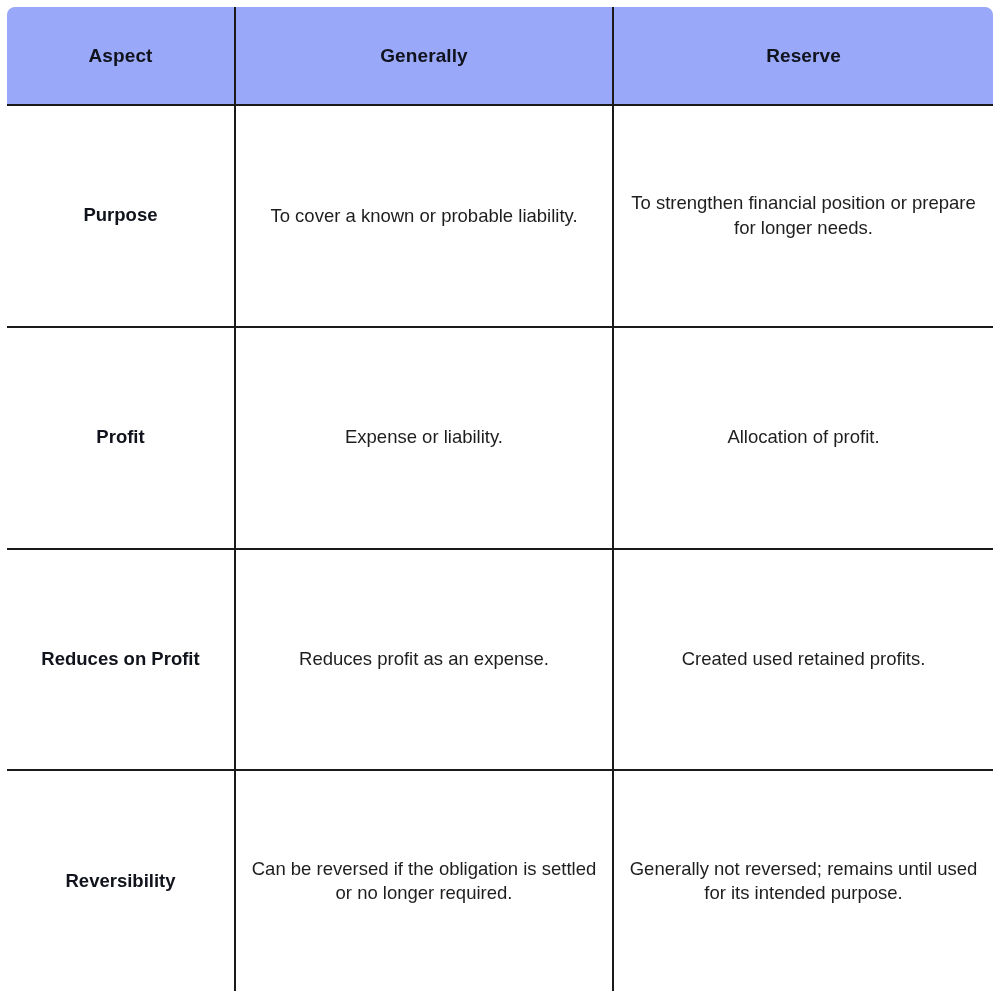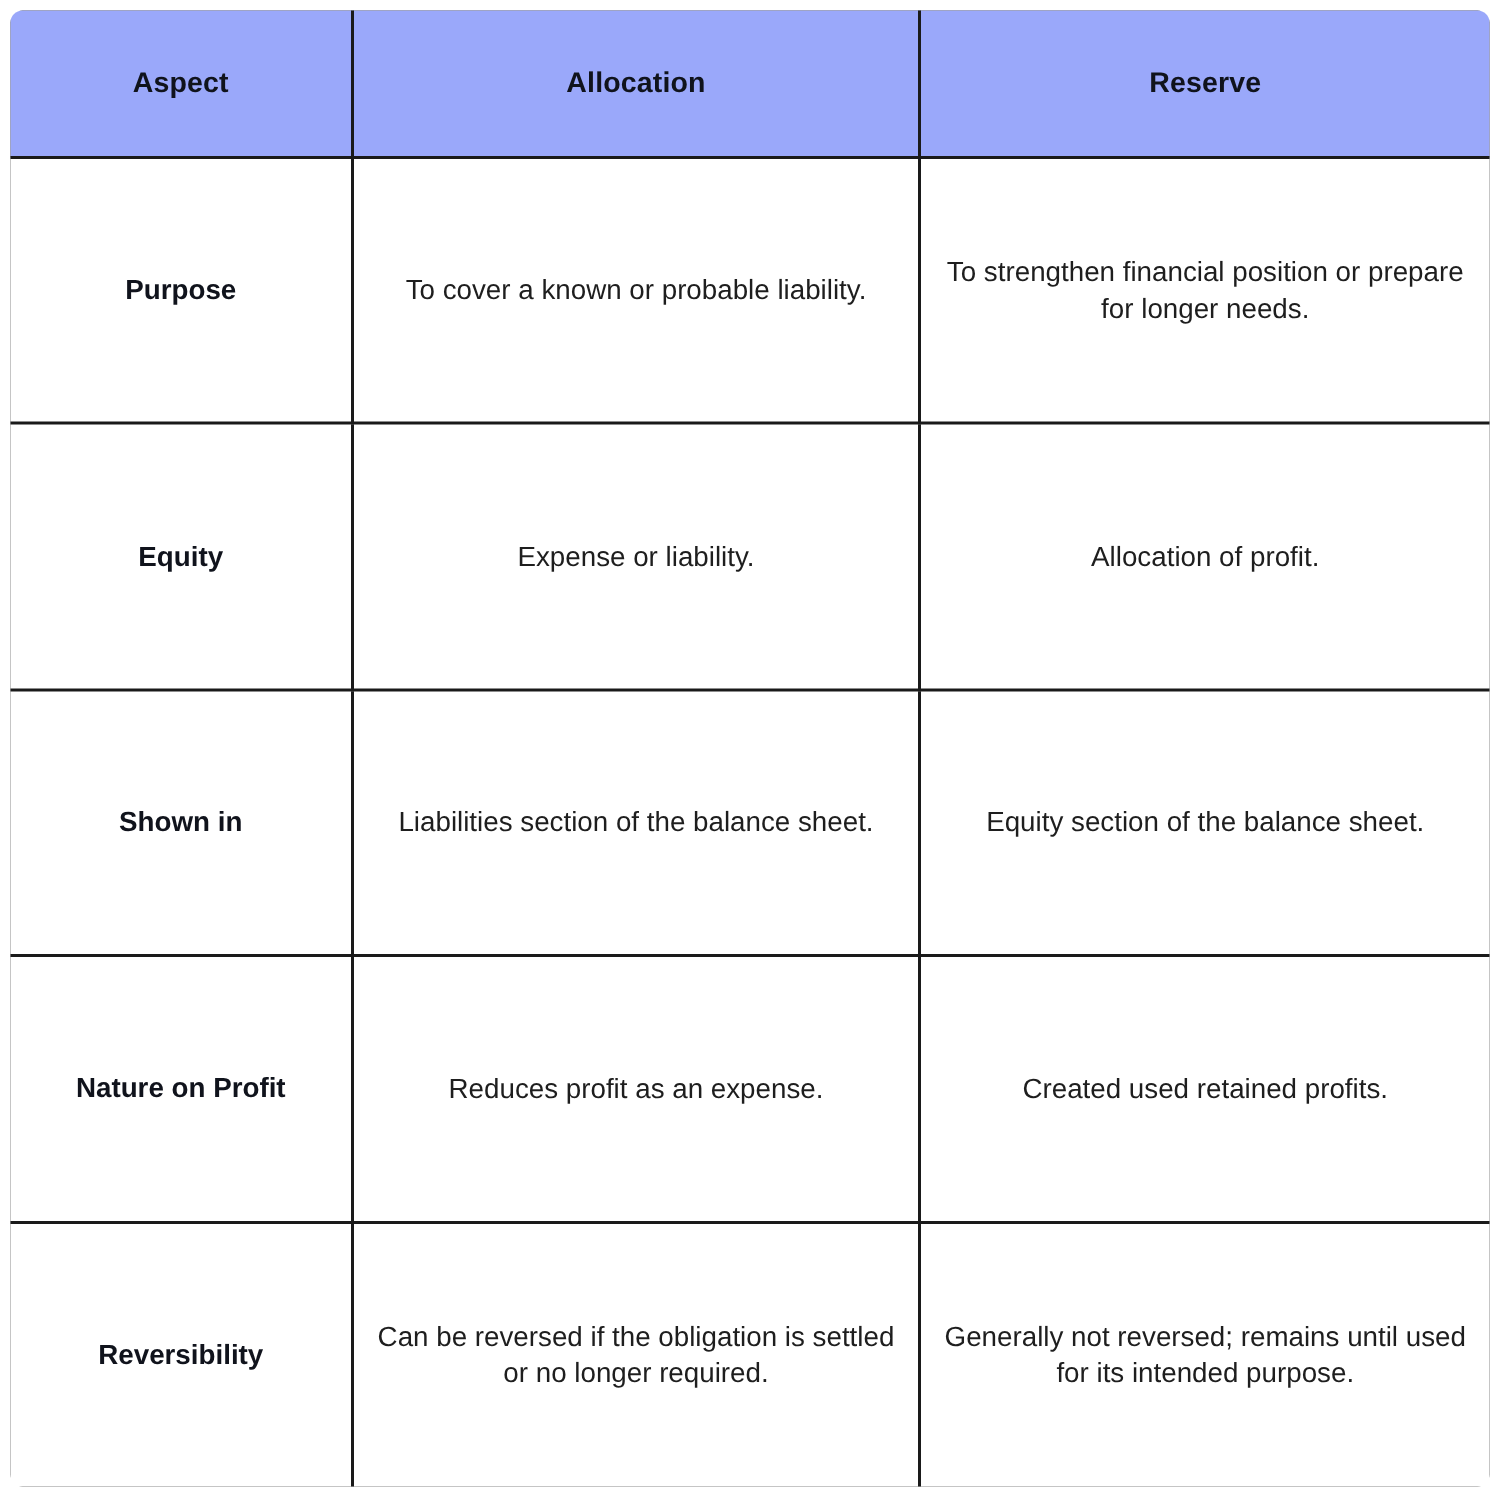--- a/index.html
+++ b/index.html
@@ -98,42 +98,37 @@
   <div class="table-wrap">
     <table class="comparison-table">
       <colgroup>
         <col class="col-aspect">
         <col class="col-provision">
         <col class="col-reserve">
       </colgroup>
       <thead>
         <tr>
           <th class="header-cell">Aspect</th>
-          <th class="header-cell">Allocation</th>
+          <th class="header-cell">Generally</th>
           <th class="header-cell">Reserve</th>
         </tr>
       </thead>
       <tbody>
         <tr>
           <td class="aspect-cell">Purpose</td>
           <td class="detail-cell">To cover a known or probable liability.</td>
           <td class="detail-cell">To strengthen financial position or prepare for longer needs.</td>
         </tr>
         <tr>
-          <td class="aspect-cell">Equity</td>
+          <td class="aspect-cell">Profit</td>
           <td class="detail-cell">Expense or liability.</td>
           <td class="detail-cell">Allocation of profit.</td>
         </tr>
         <tr>
-          <td class="aspect-cell">Shown in</td>
-          <td class="detail-cell">Liabilities section of the balance sheet.</td>
-          <td class="detail-cell">Equity section of the balance sheet.</td>
-        </tr>
-        <tr>
-          <td class="aspect-cell">Nature on Profit</td>
+          <td class="aspect-cell">Reduces on Profit</td>
           <td class="detail-cell">Reduces profit as an expense.</td>
           <td class="detail-cell">Created used retained profits.</td>
         </tr>
         <tr>
           <td class="aspect-cell">Reversibility</td>
           <td class="detail-cell">Can be reversed if the obligation is settled or no longer required.</td>
           <td class="detail-cell">Generally not reversed; remains until used for its intended purpose.</td>
         </tr>
       </tbody>
     </table>

